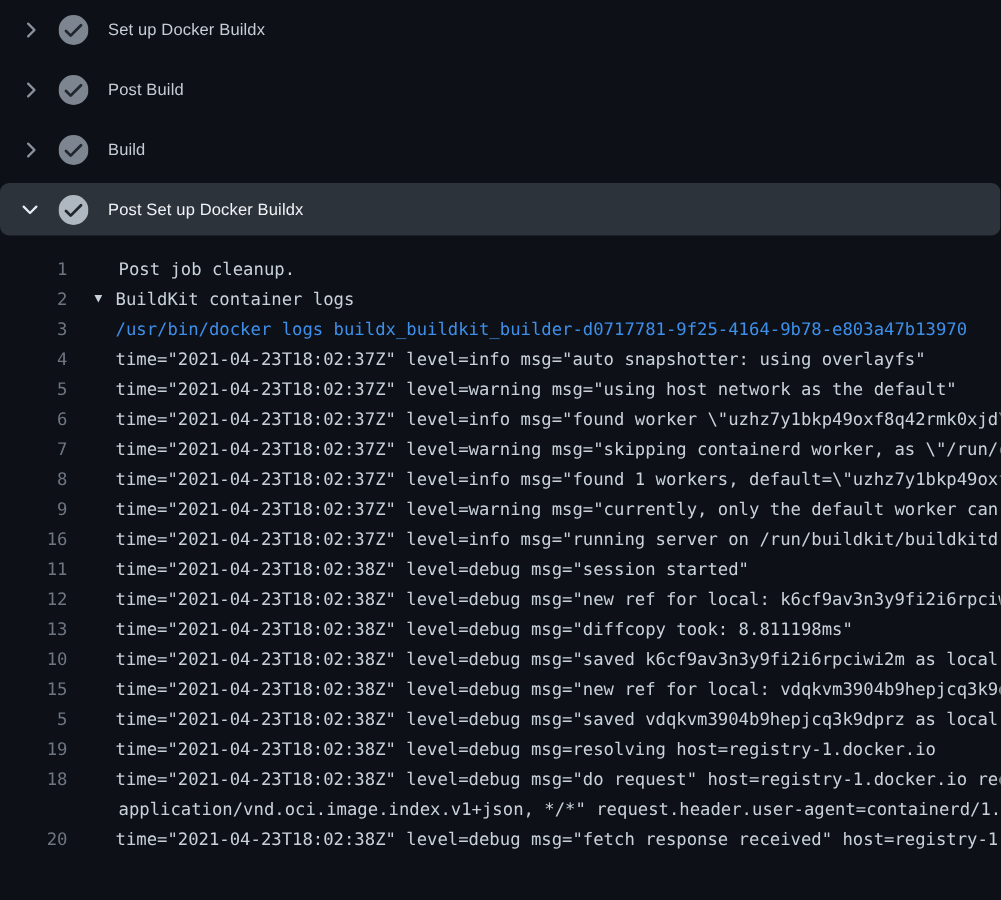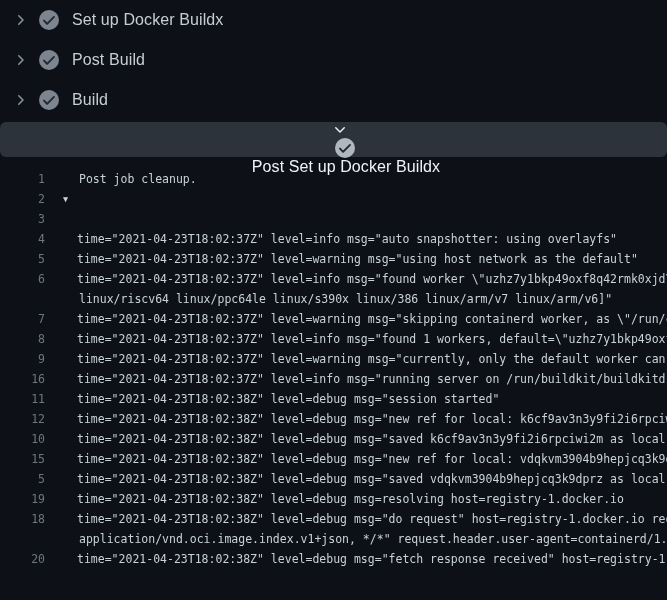--- a/index.html
+++ b/index.html
@@ -17,30 +17,30 @@
     --cmd-blue:#3e8fea;
   }
   *{box-sizing:border-box;margin:0;padding:0;}
   html,body{width:667px;height:600px;overflow:hidden;}
   body{background:var(--bg);font-family:"Liberation Sans",sans-serif;}
   .app{position:relative;width:667px;height:600px;overflow:hidden;}
 
   
   .steps-list{width:100%;}
   .step-row{display:flex;align-items:center;height:40px;padding-left:12px;cursor:pointer;}
-  .step-row.expanded{height:35px;margin-top:2px;background:var(--header-bg);border-radius:6px;flex-direction:column;}
+  .step-row.expanded{height:35px;margin-top:2px;background:var(--header-bg);border-radius:6px;}
   .chev{width:16px;height:16px;display:flex;align-items:center;justify-content:center;flex:none;color:var(--chev);}
   .step-row.expanded .chev{color:var(--chev-active);}
   .chev svg{width:16px;height:16px;fill:currentColor;display:block;}
   .check{width:20px;height:20px;margin-left:11px;flex:none;}
   .check svg{width:20px;height:20px;display:block;}
   .check circle{fill:var(--check-fill);}
   .step-row.expanded .check circle{fill:var(--check-fill-active);}
   .check path{fill:var(--check-mark);}
-  .step-label{margin-left:13px;font-size:16px;color:var(--step-label);letter-spacing:.1px;}
+  .step-label{margin-left:13px;font-size:11px;color:var(--step-label);letter-spacing:.1px;}
   .step-row.expanded .step-label{color:var(--step-label-active);}
 
   
   .log-area{padding-top:12px;}
   .log-line{display:flex;height:20px;line-height:20px;white-space:pre;
     font-family:"DejaVu Sans Mono","Liberation Mono",monospace;font-size:11.5px;}
   .ln{flex:none;width:45px;text-align:right;color:var(--ln);cursor:pointer;user-select:none;}
   .lt{color:var(--log-text);flex:none;}
   .kind-plain .lt,.kind-wrap .lt{margin-left:34px;}
   .kind-log .lt,.kind-command .lt{margin-left:32px;}
@@ -119,122 +119,124 @@
   <div class="log-area">
   <div class="log-line kind-plain">
     <span class="ln">1</span>
     
     <span class="lt">Post job cleanup.</span>
   </div>
 
   <div class="log-line kind-group">
     <span class="ln">2</span>
     <span class="toggle">▼</span>
+    <span class="lt">BuildKit container logs</span>
   </div>
 
   <div class="log-line kind-command">
     <span class="ln">3</span>
     
+    <span class="lt">/usr/bin/docker logs buildx_buildkit_builder-d0717781-9f25-4164-9b78-e803a47b13970</span>
   </div>
 
   <div class="log-line kind-log">
     <span class="ln">4</span>
     
     <span class="lt">time="2021-04-23T18:02:37Z" level=info msg="auto snapshotter: using overlayfs"</span>
   </div>
 
   <div class="log-line kind-log">
     <span class="ln">5</span>
     
     <span class="lt">time="2021-04-23T18:02:37Z" level=warning msg="using host network as the default"</span>
   </div>
 
   <div class="log-line kind-log">
     <span class="ln">6</span>
     
     <span class="lt">time="2021-04-23T18:02:37Z" level=info msg="found worker \"uzhz7y1bkp49oxf8q42rmk0xjd\"</span>
+  </div>
+
+
+  <div class="log-line kind-log">
+    <span class="ln">7</span>
+    
+    <span class="lt">time="2021-04-23T18:02:37Z" level=warning msg="skipping containerd worker, as \"/run/containerd/containerd.sock\"</span>
+  </div>
+
+  <div class="log-line kind-log">
+    <span class="ln">8</span>
+    
+    <span class="lt">time="2021-04-23T18:02:37Z" level=info msg="found 1 workers, default=\"uzhz7y1bkp49oxf8q42rmk0xjd\""</span>
+  </div>
+
+  <div class="log-line kind-log">
+    <span class="ln">9</span>
+    
+    <span class="lt">time="2021-04-23T18:02:37Z" level=warning msg="currently, only the default worker can be used"</span>
+  </div>
+
+  <div class="log-line kind-log">
+    <span class="ln">16</span>
+    
+    <span class="lt">time="2021-04-23T18:02:37Z" level=info msg="running server on /run/buildkit/buildkitd.sock"</span>
+  </div>
+
+  <div class="log-line kind-log">
+    <span class="ln">11</span>
+    
+    <span class="lt">time="2021-04-23T18:02:38Z" level=debug msg="session started"</span>
+  </div>
+
+  <div class="log-line kind-log">
+    <span class="ln">12</span>
+    
+    <span class="lt">time="2021-04-23T18:02:38Z" level=debug msg="new ref for local: k6cf9av3n3y9fi2i6rpciwi2m"</span>
+  </div>
+
+  <div class="log-line kind-log">
+    <span class="ln">13</span>
+    
+    <span class="lt">time="2021-04-23T18:02:38Z" level=debug msg="diffcopy took: 8.811198ms"</span>
+  </div>
+
+  <div class="log-line kind-log">
+    <span class="ln">10</span>
+    
+    <span class="lt">time="2021-04-23T18:02:38Z" level=debug msg="saved k6cf9av3n3y9fi2i6rpciwi2m as local:"</span>
+  </div>
+
+  <div class="log-line kind-log">
+    <span class="ln">15</span>
+    
+    <span class="lt">time="2021-04-23T18:02:38Z" level=debug msg="new ref for local: vdqkvm3904b9hepjcq3k9dprz"</span>
+  </div>
+
+
+  <div class="log-line kind-log">
+    <span class="ln">5</span>
+    
+    <span class="lt">time="2021-04-23T18:02:38Z" level=debug msg="saved vdqkvm3904b9hepjcq3k9dprz as local:"</span>
+  </div>
+
+  <div class="log-line kind-log">
+    <span class="ln">19</span>
+    
+    <span class="lt">time="2021-04-23T18:02:38Z" level=debug msg=resolving host=registry-1.docker.io</span>
+  </div>
+
+  <div class="log-line kind-log">
+    <span class="ln">18</span>
+    
+    <span class="lt">time="2021-04-23T18:02:38Z" level=debug msg="do request" host=registry-1.docker.io request.header.accept="</span>
   </div>
 
   <div class="log-line kind-wrap">
     <span class="ln"></span>
     
-    <span class="lt">linux/riscv64 linux/ppc64le linux/s390x linux/386 linux/arm/v7 linux/arm/v6]"</span>
-  </div>
-
-  <div class="log-line kind-log">
-    <span class="ln">7</span>
-    
-    <span class="lt">time="2021-04-23T18:02:37Z" level=warning msg="skipping containerd worker, as \"/run/containerd/containerd.sock\"</span>
-  </div>
-
-  <div class="log-line kind-log">
-    <span class="ln">8</span>
-    
-    <span class="lt">time="2021-04-23T18:02:37Z" level=info msg="found 1 workers, default=\"uzhz7y1bkp49oxf8q42rmk0xjd\""</span>
-  </div>
-
-  <div class="log-line kind-log">
-    <span class="ln">9</span>
-    
-    <span class="lt">time="2021-04-23T18:02:37Z" level=warning msg="currently, only the default worker can be used"</span>
-  </div>
-
-  <div class="log-line kind-log">
-    <span class="ln">16</span>
-    
-    <span class="lt">time="2021-04-23T18:02:37Z" level=info msg="running server on /run/buildkit/buildkitd.sock"</span>
-  </div>
-
-  <div class="log-line kind-log">
-    <span class="ln">11</span>
-    
-    <span class="lt">time="2021-04-23T18:02:38Z" level=debug msg="session started"</span>
-  </div>
-
-  <div class="log-line kind-log">
-    <span class="ln">12</span>
-    
-    <span class="lt">time="2021-04-23T18:02:38Z" level=debug msg="new ref for local: k6cf9av3n3y9fi2i6rpciwi2m"</span>
-  </div>
-
-
-  <div class="log-line kind-log">
-    <span class="ln">10</span>
-    
-    <span class="lt">time="2021-04-23T18:02:38Z" level=debug msg="saved k6cf9av3n3y9fi2i6rpciwi2m as local:"</span>
-  </div>
-
-  <div class="log-line kind-log">
-    <span class="ln">15</span>
-    
-    <span class="lt">time="2021-04-23T18:02:38Z" level=debug msg="new ref for local: vdqkvm3904b9hepjcq3k9dprz"</span>
-  </div>
-
-
-  <div class="log-line kind-log">
-    <span class="ln">5</span>
-    
-    <span class="lt">time="2021-04-23T18:02:38Z" level=debug msg="saved vdqkvm3904b9hepjcq3k9dprz as local:"</span>
-  </div>
-
-  <div class="log-line kind-log">
-    <span class="ln">19</span>
-    
-    <span class="lt">time="2021-04-23T18:02:38Z" level=debug msg=resolving host=registry-1.docker.io</span>
-  </div>
-
-  <div class="log-line kind-log">
-    <span class="ln">18</span>
-    
-    <span class="lt">time="2021-04-23T18:02:38Z" level=debug msg="do request" host=registry-1.docker.io request.header.accept="</span>
-  </div>
-
-  <div class="log-line kind-wrap">
-    <span class="ln"></span>
-    
     <span class="lt">application/vnd.oci.image.index.v1+json, */*" request.header.user-agent=containerd/1.4.0+unknown</span>
   </div>
 
   <div class="log-line kind-log">
     <span class="ln">20</span>
     
     <span class="lt">time="2021-04-23T18:02:38Z" level=debug msg="fetch response received" host=registry-1.docker.io</span>
   </div>
 </div>
 

